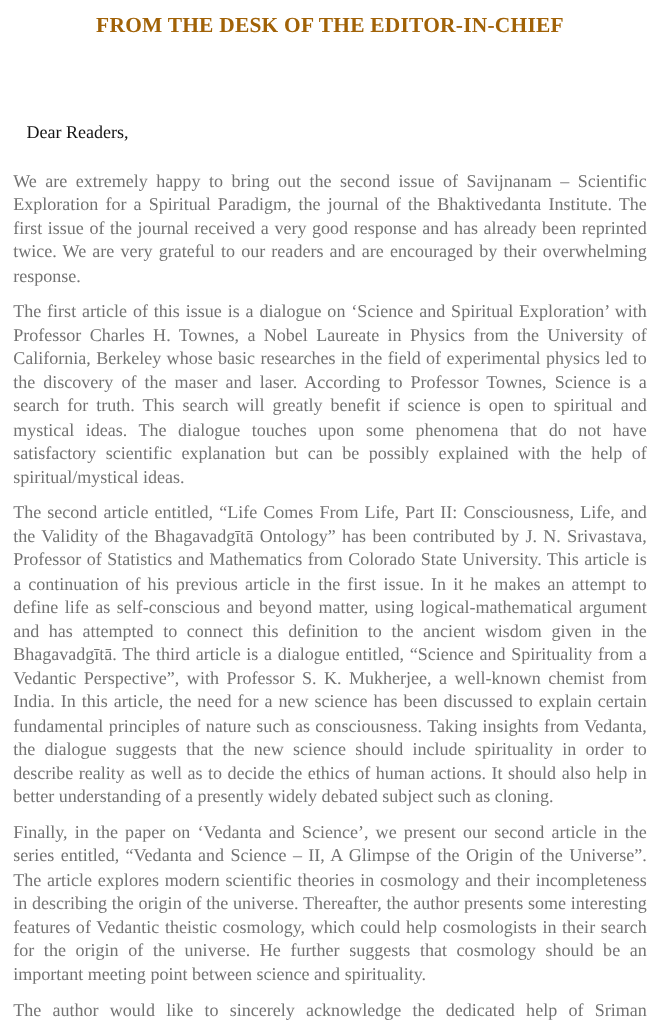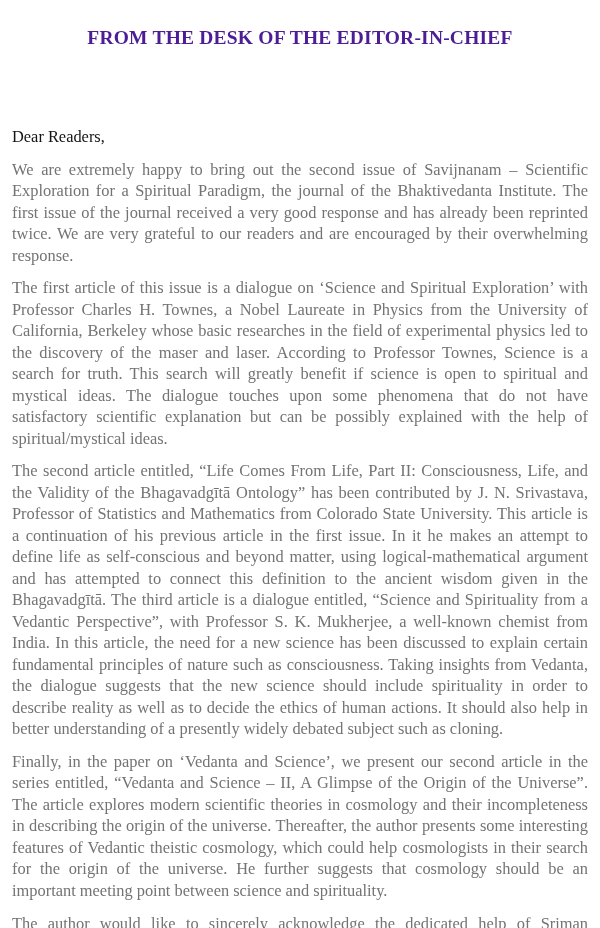--- a/index.html
+++ b/index.html
@@ -20,27 +20,27 @@
     height: 928px;
     box-sizing: border-box;
     padding: 0 12px;
     overflow: hidden;
   }
   .doc-title {
     text-align: center;
     font-weight: bold;
     font-size: 19.5px;
     letter-spacing: 0.2px;
-    margin: 15px;
+    margin: 1px;
     padding-top: 11px;
-    color: #4c1d95;
+    color: #a16207;
     line-height: 1.2;
   }
   .salutation {
-    margin: 0;
+    margin: 12px;
     padding-top: 62px;
     font-size: 16.4px;
     line-height: 21.5px;
     text-align: left;
     color: #141414;
   }
   .body-par {
     margin: 0;
     padding-top: 11px;
     font-size: 16.4px;

